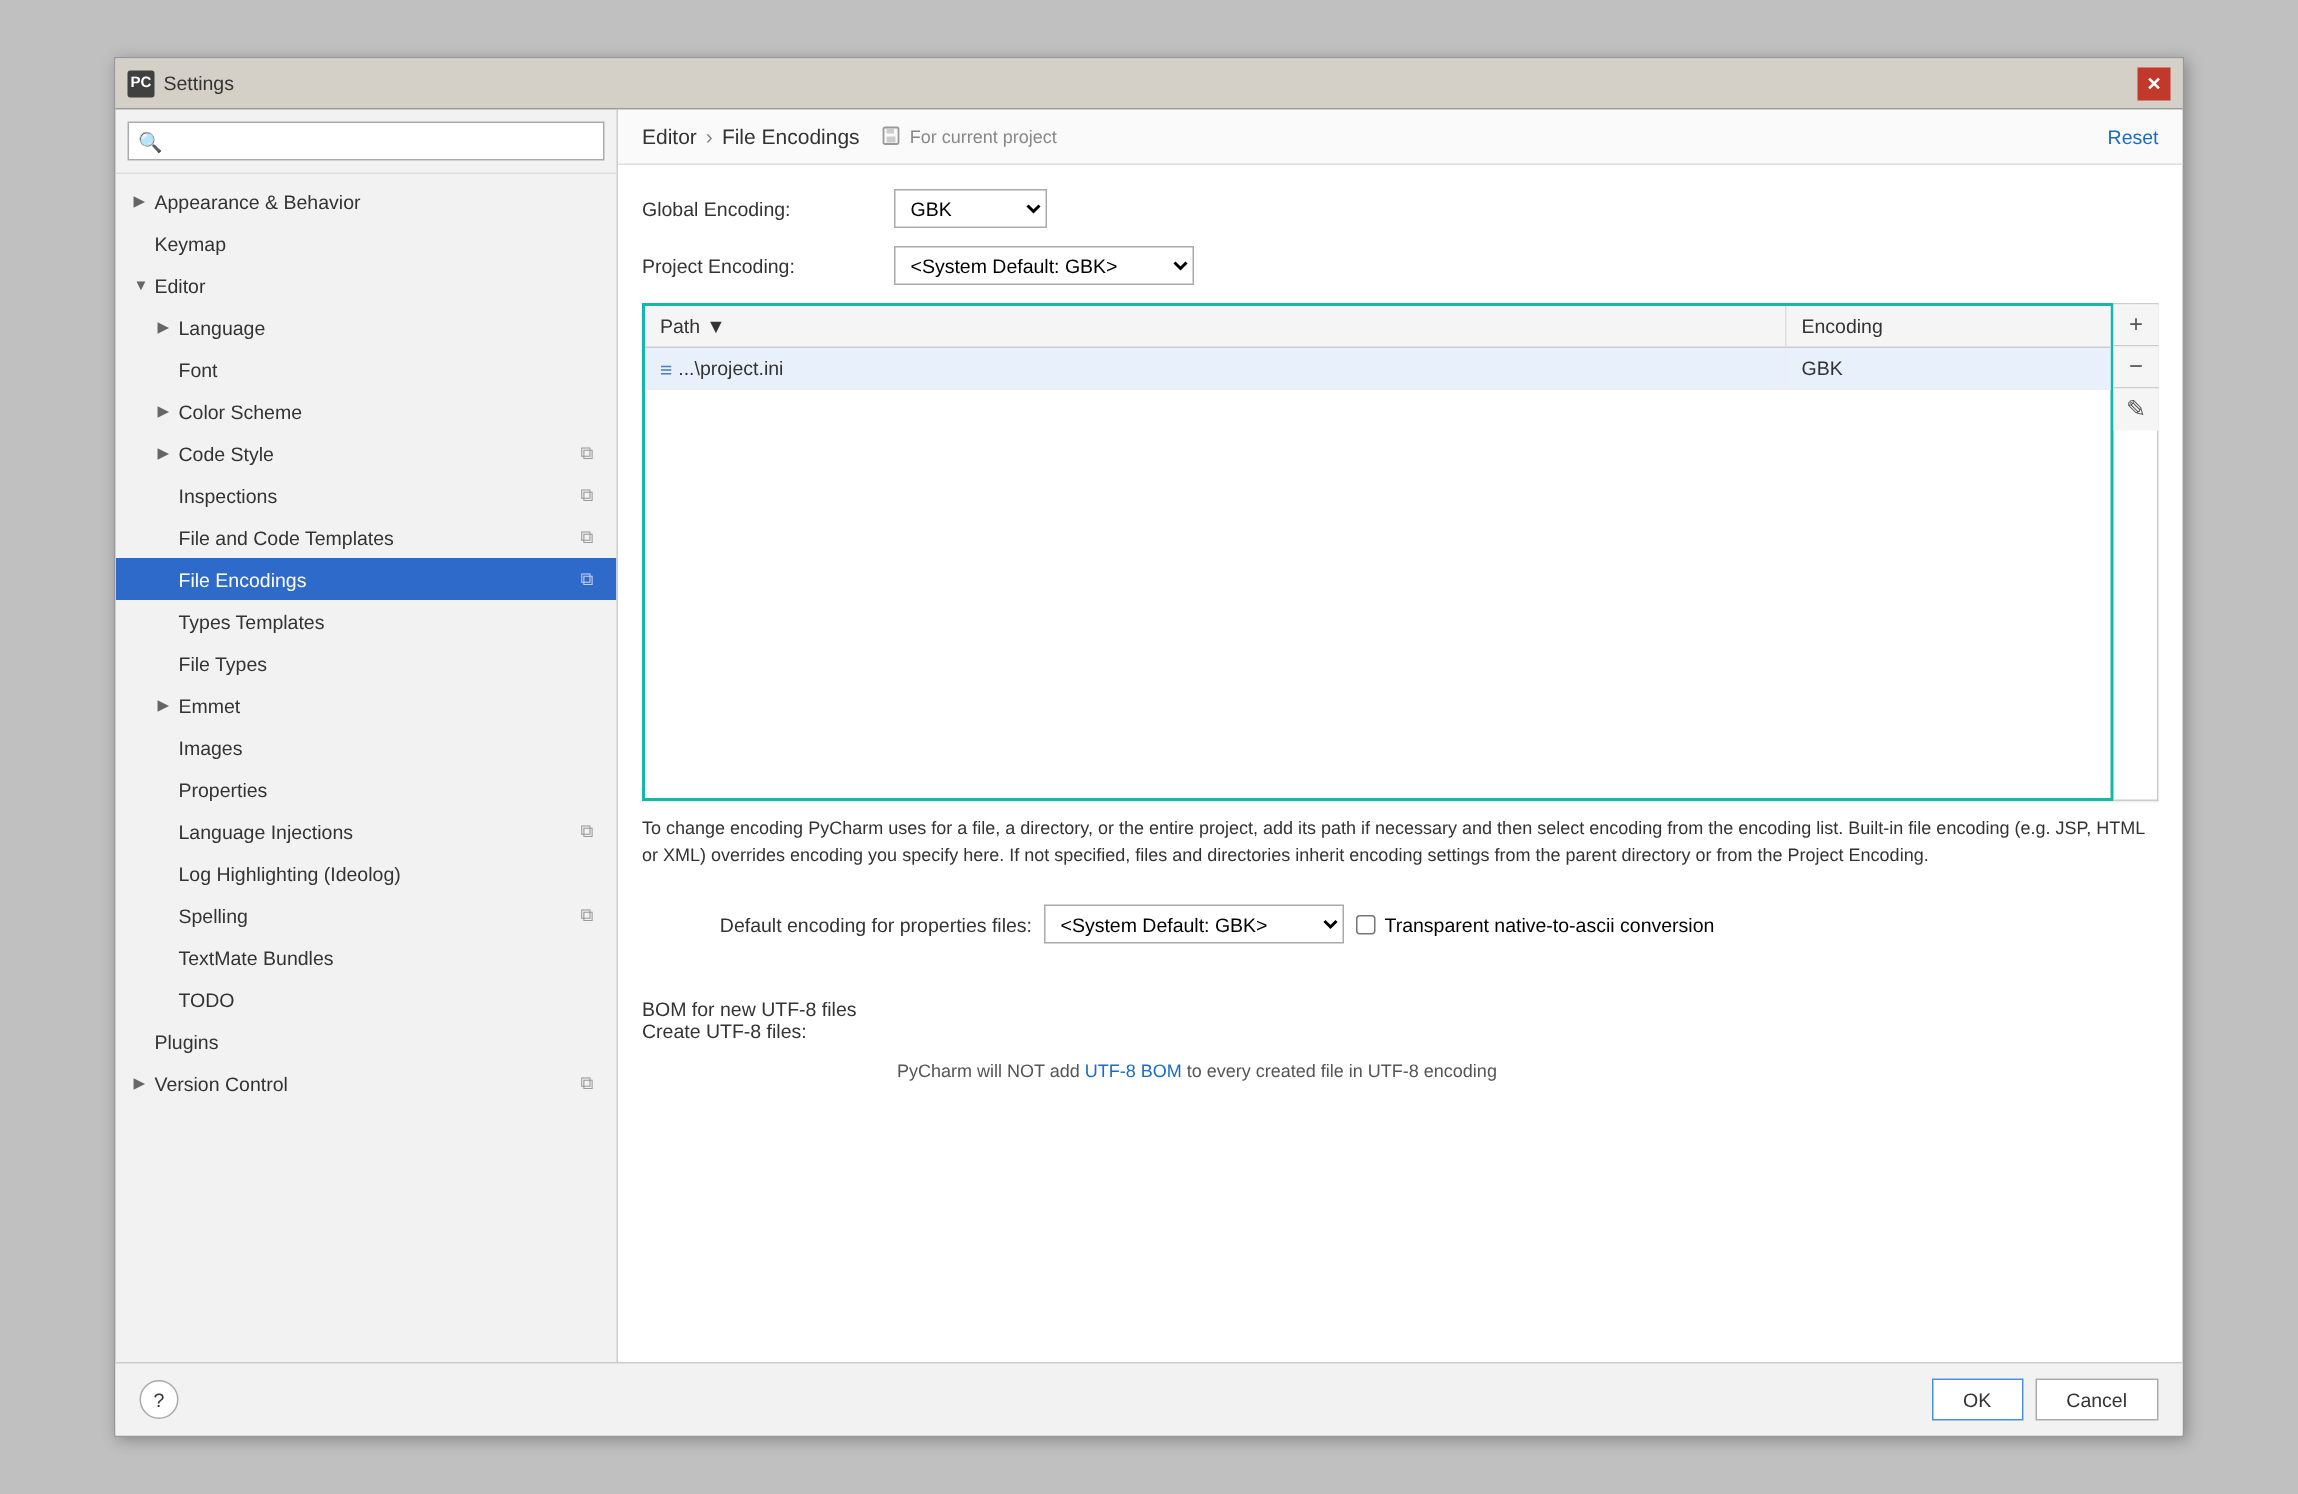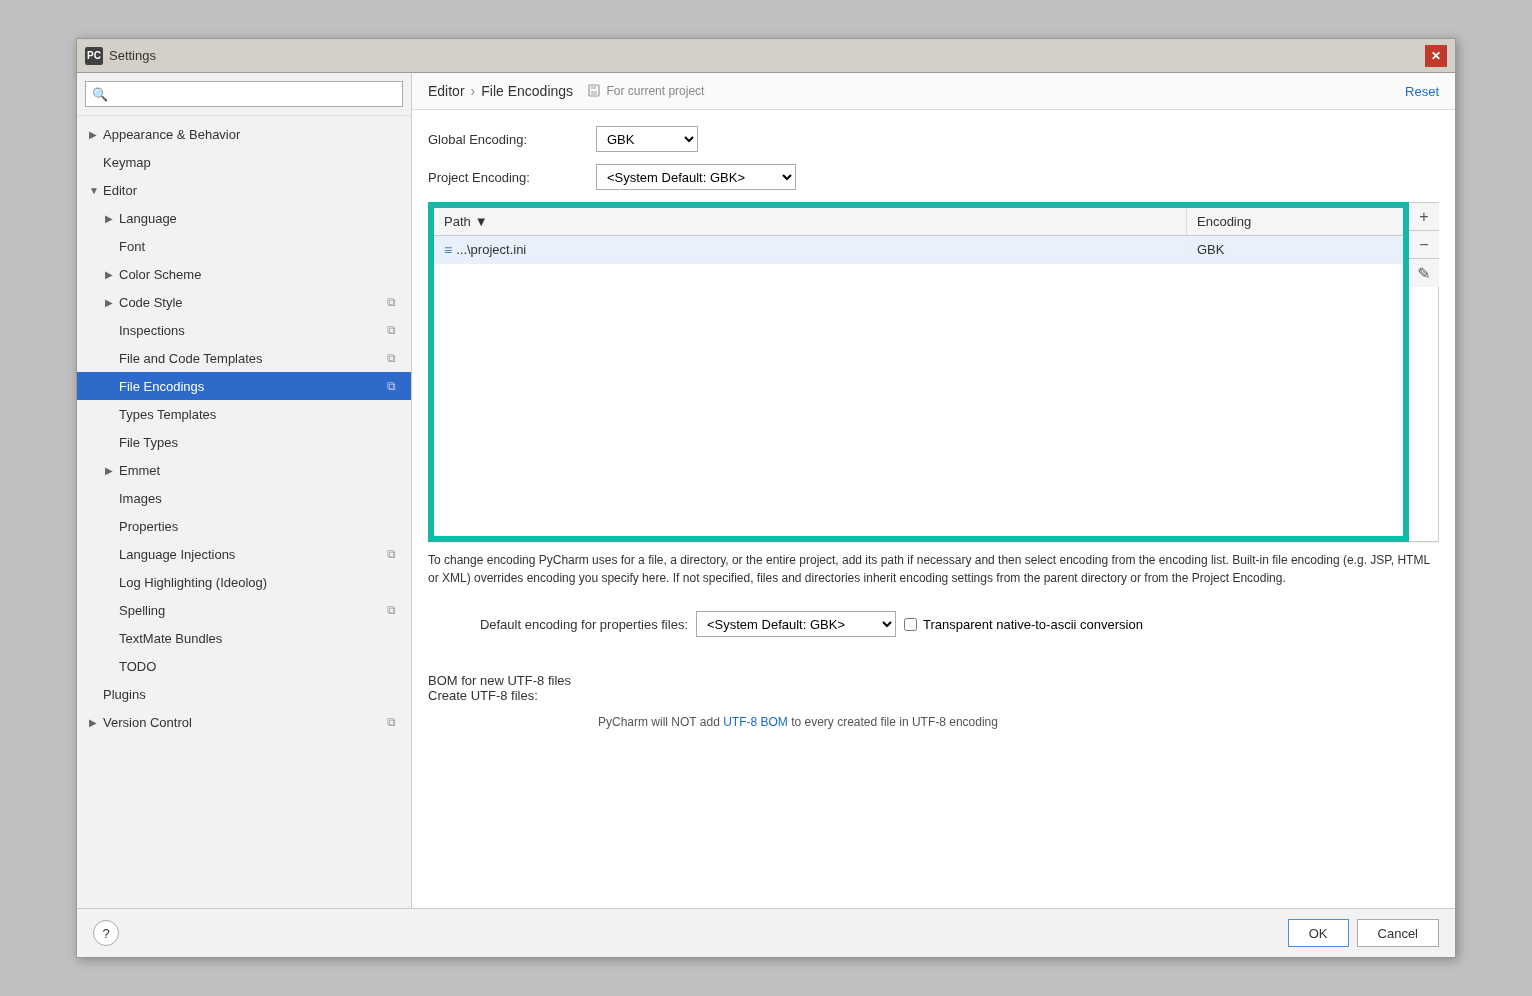--- a/index.html
+++ b/index.html
@@ -324,21 +324,21 @@
       font-size: 13px;
       cursor: pointer;
       min-width: 220px;
     }
     .table-outer {
       position: relative;
       display: flex;
     }
     .table-main {
       flex: 1;
-      border: 6px solid #14b8a6;
+      border: 2px solid #14b8a6;
     }
     .table-side-btns {
       width: 30px;
       display: flex;
       flex-direction: column;
       border-top: 1px solid #ccc;
       border-right: 1px solid #ccc;
       border-bottom: 1px solid #ccc;
     }
     .side-btn {

